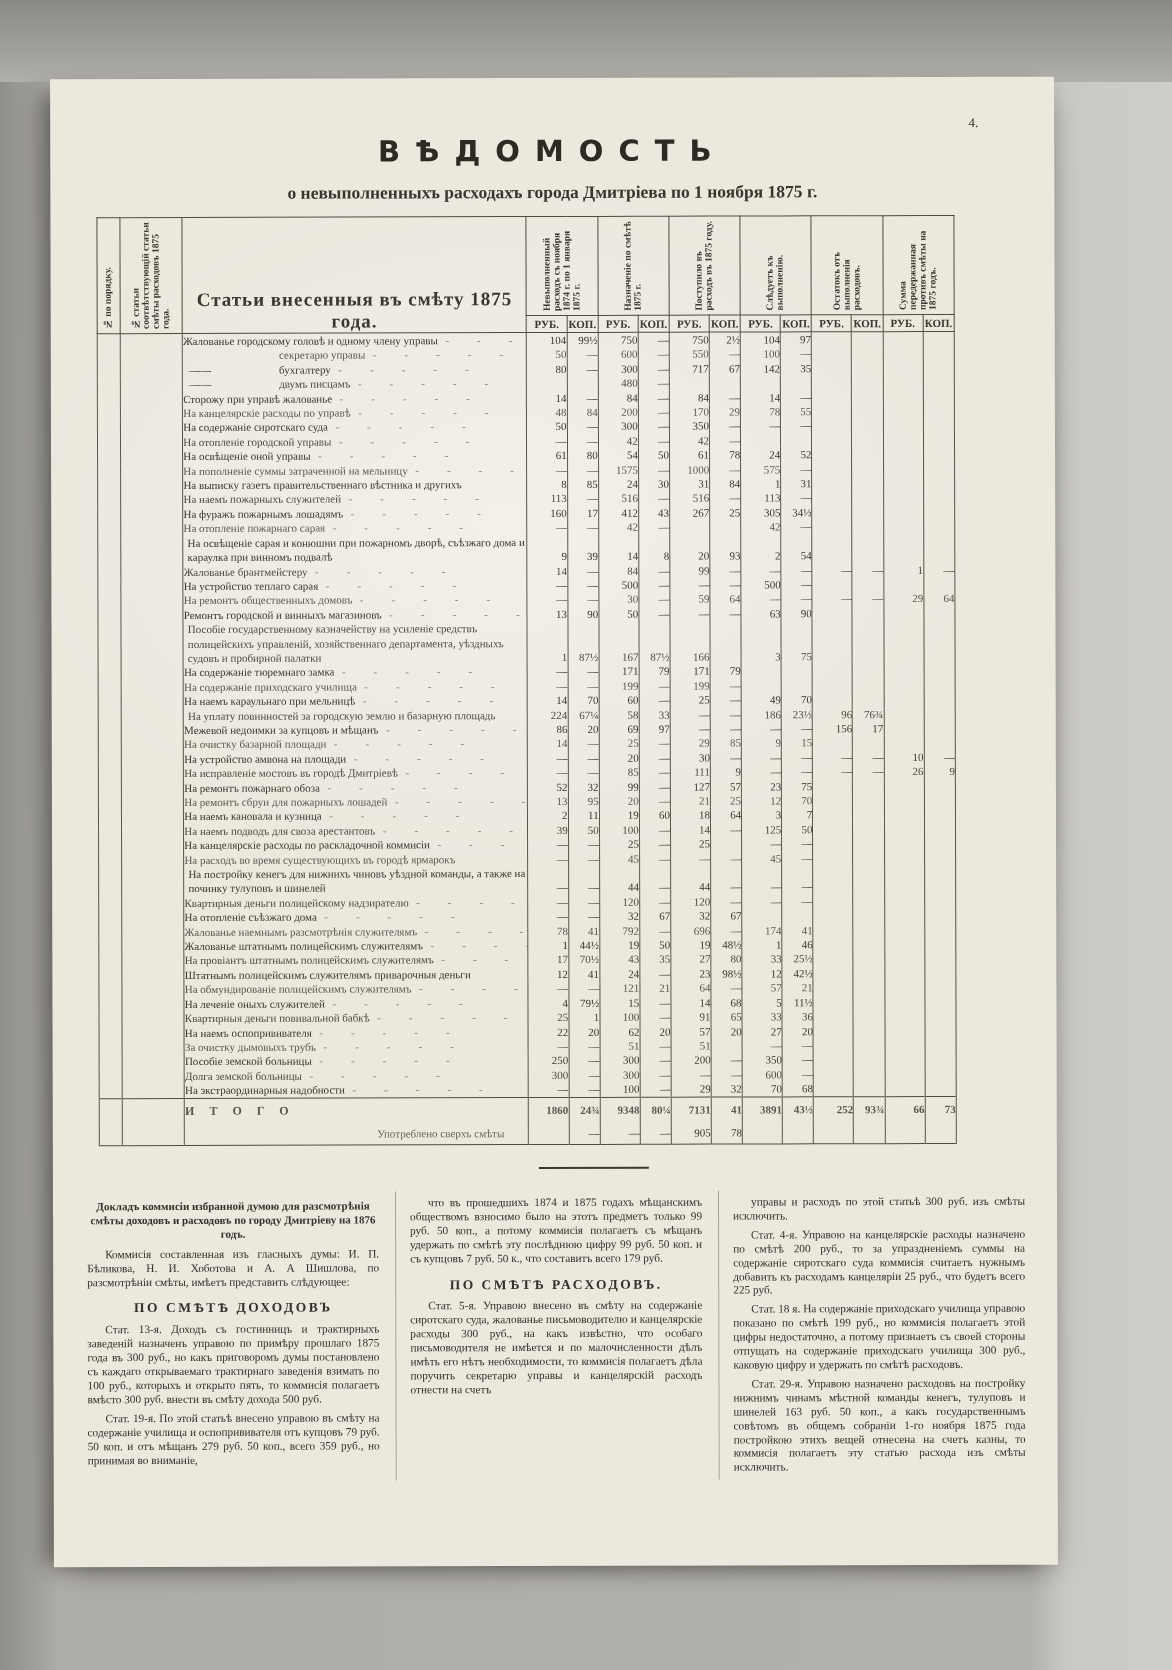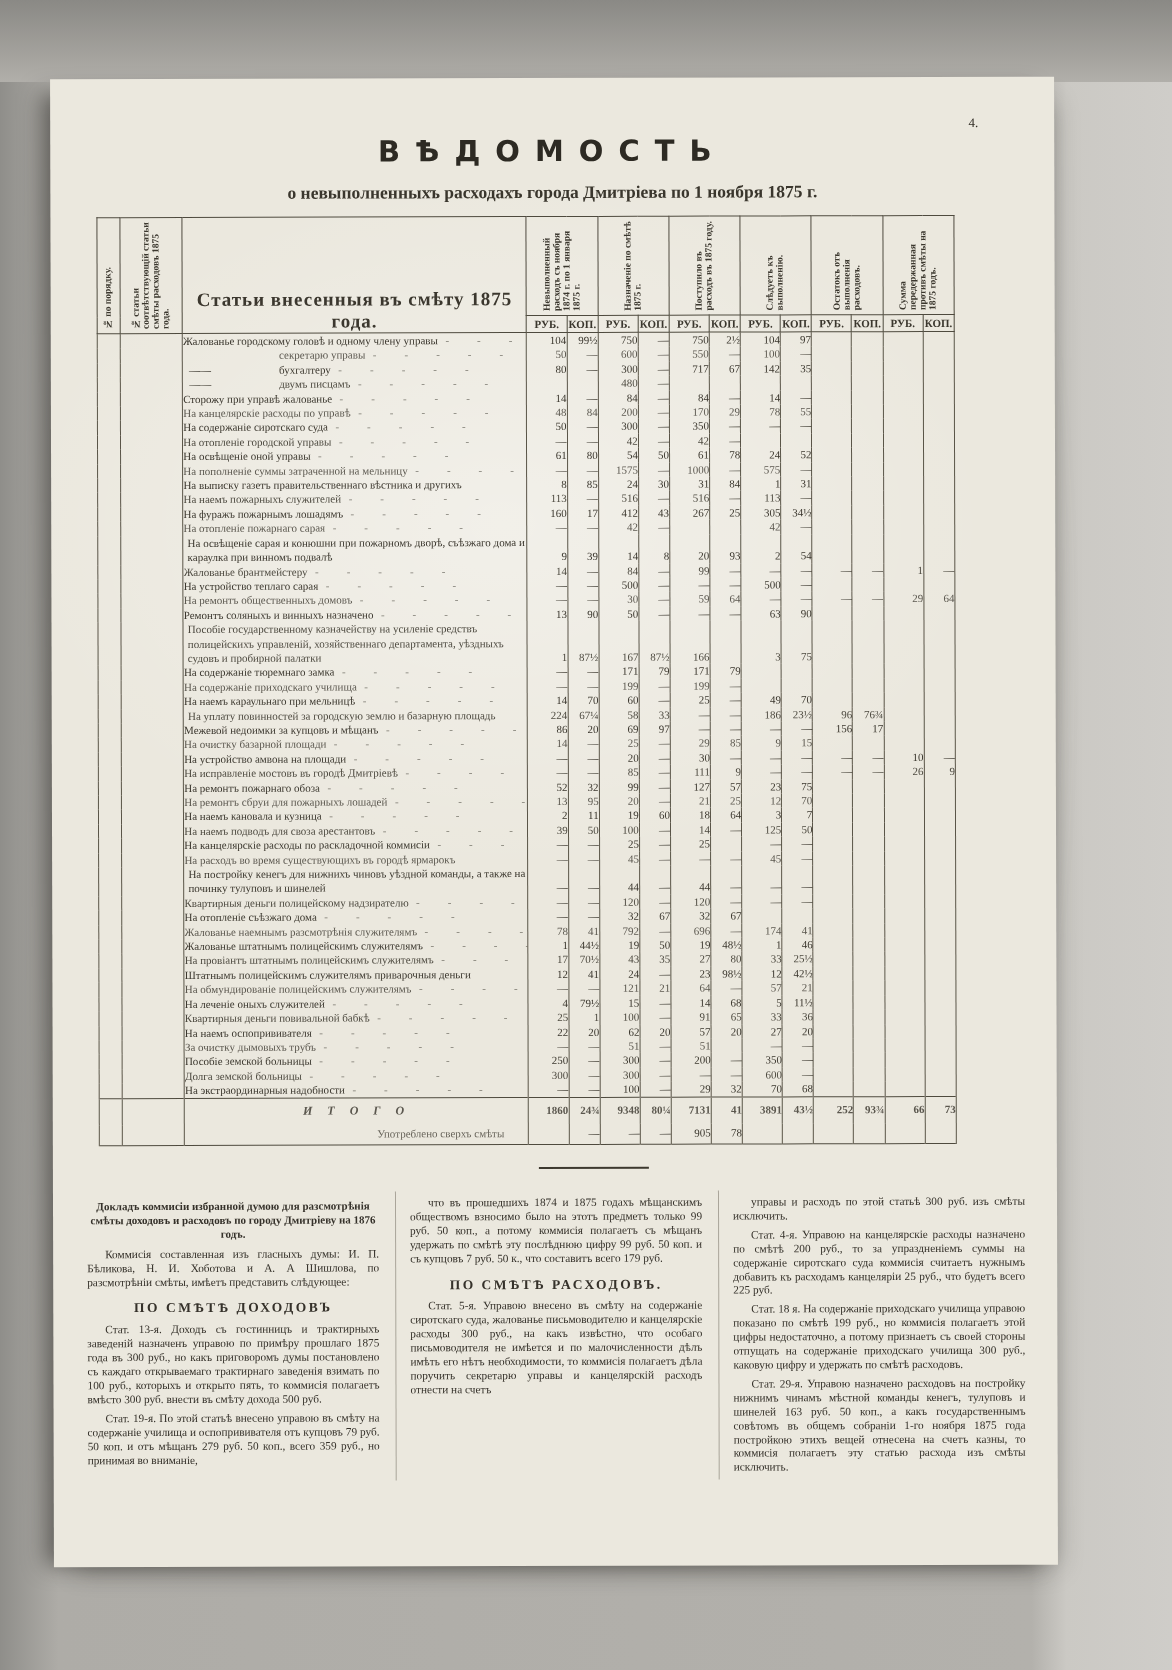--- a/index.html
+++ b/index.html
@@ -36,21 +36,21 @@
                  border:1px solid #4e4a3e;vertical-align:middle;}
   td.lbl{position:relative;padding:0 2px 0 10px;line-height:14.4px;white-space:nowrap;overflow:hidden;}
   td.lbl.ml{white-space:normal;padding-left:4px;}
   td.lbl.ind{padding-left:96px;}
   td.lbl .pfx{position:absolute;left:6px;top:auto;}
   td.lbl .leader{color:rgba(59,55,46,.65);letter-spacing:2px;}
   td.num{text-align:right;padding-right:4px;line-height:14.4px;font-size:11px;}
   tbody tr:nth-child(4n+2) td{color:rgba(59,55,46,.82);}
   tbody tr:nth-child(4n) td{color:rgba(59,55,46,.9);}
   tr.totals td{border-top:1px solid #4e4a3e;height:26px;font-weight:bold;vertical-align:middle;}
-  tr.totals td.lbl{text-align:center;letter-spacing:6px;font-size:12px;font-style:italic;}
+  tr.totals td.lbl{letter-spacing:6px;font-size:12px;}
   tr.over td{height:20px;vertical-align:middle;}
   tr.over td.lbl{text-align:right;padding-right:24px;color:rgba(59,55,46,.75);}
   table.ledger{border:1.5px solid #4e4a3e;}
 
   .mid-rule{position:absolute;left:486px;top:1115px;width:110px;height:2px;background:#3d392f;}
 
   
   .report{position:absolute;left:34px;top:1102px;width:938px;display:flex;gap:16px;}
   .rcol{flex:1 1 0;font-size:11.3px;line-height:13.9px;text-align:justify;color:#35312a;}
   .rcol + .rcol{border-left:1px solid rgba(90,85,72,.45);padding-left:14px;}
@@ -423,21 +423,21 @@
             <td class="num">—</td>
             <td class="num">—</td>
             <td class="num">—</td>
             <td class="num">—</td>
             <td class="num">29</td>
             <td class="num">64</td>
           </tr>
           <tr>
             <td></td>
             <td></td>
-            <td class="lbl"><span>Ремонтъ соляныхъ и винныхъ назначено</span><span class="leader"> -  -  -  -  -</span></td>
+            <td class="lbl"><span>Ремонтъ городской и винныхъ магазиновъ</span><span class="leader"> -  -  -  -  -</span></td>
             <td class="num">13</td>
             <td class="num">90</td>
             <td class="num">50</td>
             <td class="num">—</td>
             <td class="num">—</td>
             <td class="num">—</td>
             <td class="num">63</td>
             <td class="num">90</td>
             <td class="num"></td>
             <td class="num"></td>

